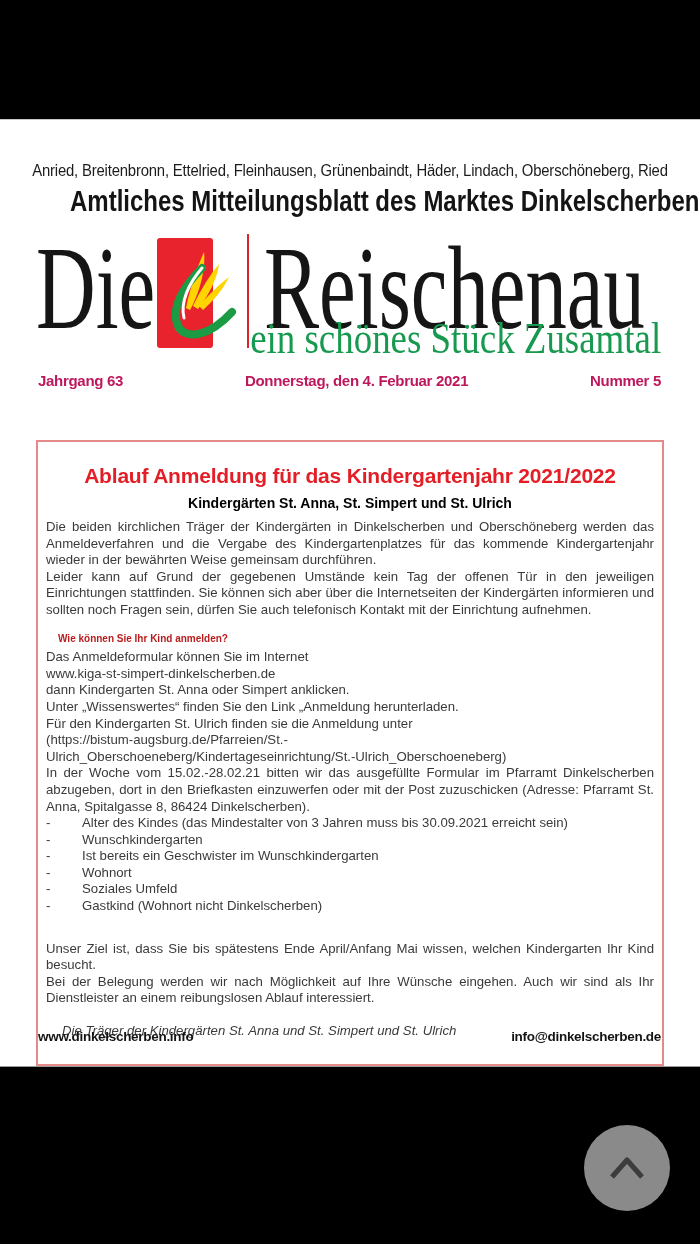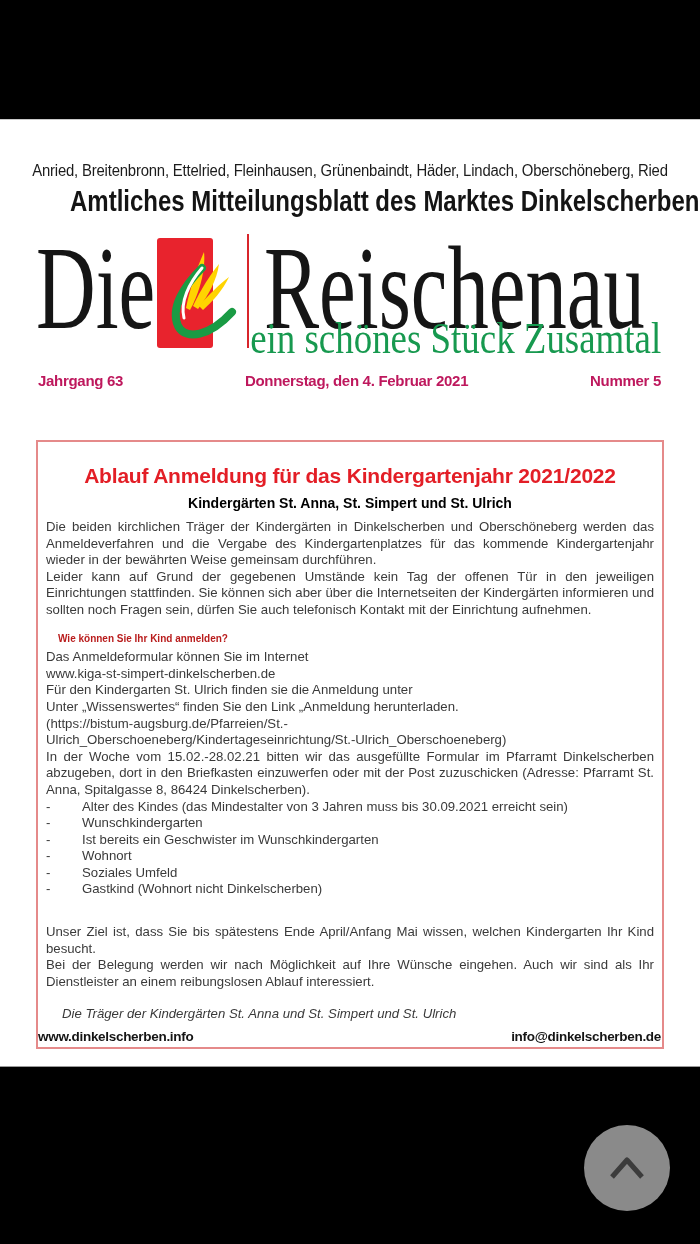--- a/index.html
+++ b/index.html
@@ -129,22 +129,23 @@
     <div class="article-subtitle">Kindergärten St. Anna, St. Simpert und St. Ulrich</div>
 
     <div class="body-copy">
       <p class="para">Die beiden kirchlichen Träger der Kindergärten in Dinkelscherben und Oberschöneberg werden das Anmeldeverfahren und die Vergabe des Kindergartenplatzes für das kommende Kindergartenjahr wieder in der bewährten Weise gemeinsam durchführen.</p>
       <p class="para">Leider kann auf Grund der gegebenen Umstände kein Tag der offenen Tür in den jeweiligen Einrichtungen stattfinden. Sie können sich aber über die Internetseiten der Kindergärten informieren und sollten noch Fragen sein, dürfen Sie auch telefonisch Kontakt mit der Einrichtung aufnehmen.</p>
 
       <p class="sec-heading">Wie können Sie Ihr Kind anmelden?</p>
 
       <p class="line">Das Anmeldeformular können Sie im Internet</p>
       <p class="line">www.kiga-st-simpert-dinkelscherben.de</p>
+      <p class="line">dann Kindergarten St. Anna oder Simpert anklicken.</p>
+      <p class="line">Unter „Wissenswertes“ finden Sie den Link „Anmeldung herunterladen.</p>
       <p class="line">Für den Kindergarten St. Ulrich finden sie die Anmeldung unter</p>
-      <p class="line">Unter „Wissenswertes“ finden Sie den Link „Anmeldung herunterladen.</p>
       <p class="line">(https://bistum-augsburg.de/Pfarreien/St.-</p>
       <p class="line">Ulrich_Oberschoeneberg/Kindertageseinrichtung/St.-Ulrich_Oberschoeneberg)</p>
 
       <p class="para">In der Woche vom 15.02.-28.02.21 bitten wir das ausgefüllte Formular im Pfarramt Dinkelscherben abzugeben, dort in den Briefkasten einzuwerfen oder mit der Post zuzuschicken (Adresse: Pfarramt St. Anna, Spitalgasse 8, 86424 Dinkelscherben).</p>
 
       <div>
         <div class="crit">
           <span class="dash">-</span>
           <span>Alter des Kindes (das Mindestalter von 3 Jahren muss bis 30.09.2021 erreicht sein)</span>
         </div>

